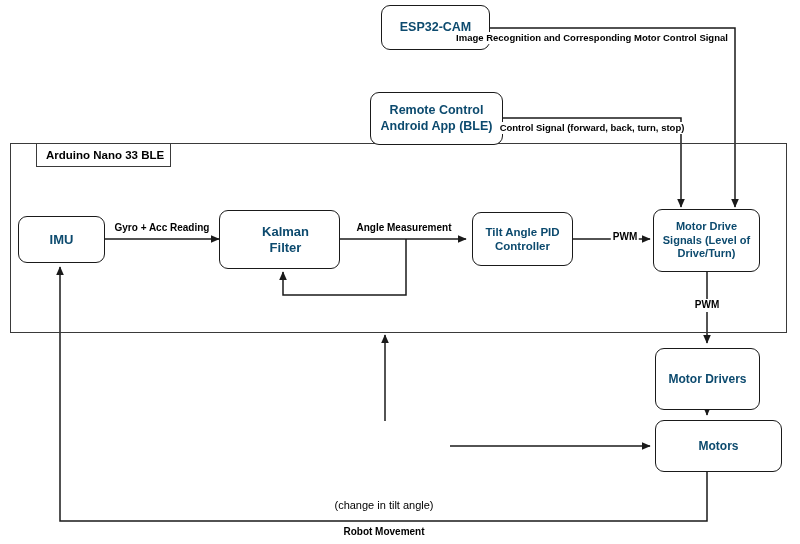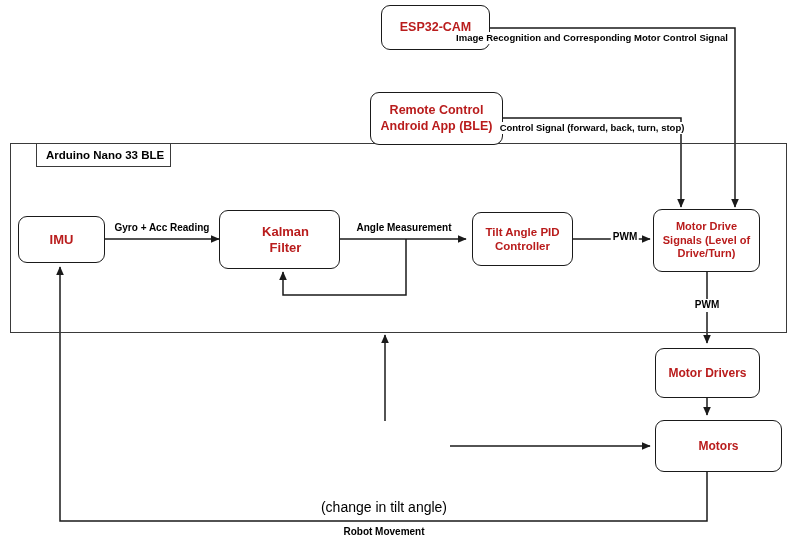--- a/index.html
+++ b/index.html
@@ -28,21 +28,21 @@
     position: absolute;
     box-sizing: border-box;
     border: 1.4px solid #1a1a1a;
     border-radius: 9px;
     background: #ffffff;
     display: flex;
     align-items: center;
     justify-content: center;
     text-align: center;
     font-weight: bold;
-    color: #b91c1c;
+    color: #0c4a6e;
     line-height: 1.22;
   }
   .node .nline {
     display: block;
     white-space: nowrap;
   }
   .group-box {
     position: absolute;
     box-sizing: border-box;
     border: 1.3px solid #3a3a3a;
@@ -151,21 +151,21 @@
   </div>
 
   <div class="node" style="left:653px; top:209px; width:107px; height:63px; font-size:11px;">
     <div>
       <span class="nline">Motor Drive</span>
       <span class="nline">Signals (Level of</span>
       <span class="nline">Drive/Turn)</span>
     </div>
   </div>
 
-  <div class="node" style="left:655px; top:348px; width:105px; height:50px; font-size:12px;">
+  <div class="node" style="left:655px; top:348px; width:105px; height:62px; font-size:12px;">
     <div>
       <span class="nline">Motor Drivers</span>
     </div>
   </div>
 
   <div class="node" style="left:655px; top:420px; width:127px; height:52px; font-size:12px;">
     <div>
       <span class="nline">Motors</span>
     </div>
   </div>
@@ -190,21 +190,21 @@
   </div>
 
   <div class="edge-label el-center" style="left:625px; top:231px; font-size:10px;">
     <span class="nline">PWM</span>
   </div>
 
   <div class="edge-label el-center" style="left:707px; top:299px; font-size:10px;">
     <span class="nline">PWM</span>
   </div>
 
-  <div class="edge-label el-center plain" style="left:384px; top:499px; font-size:14px;text-align:center;">
+  <div class="edge-label el-center plain" style="left:384px; top:499px; font-size:11px;text-align:center;">
     <span class="nline">(change in tilt angle)</span>
   </div>
 
   <div class="edge-label el-center" style="left:384px; top:526px; font-size:10px;">
     <span class="nline">Robot Movement</span>
   </div>
 
 </div>
 
 </body></html>

